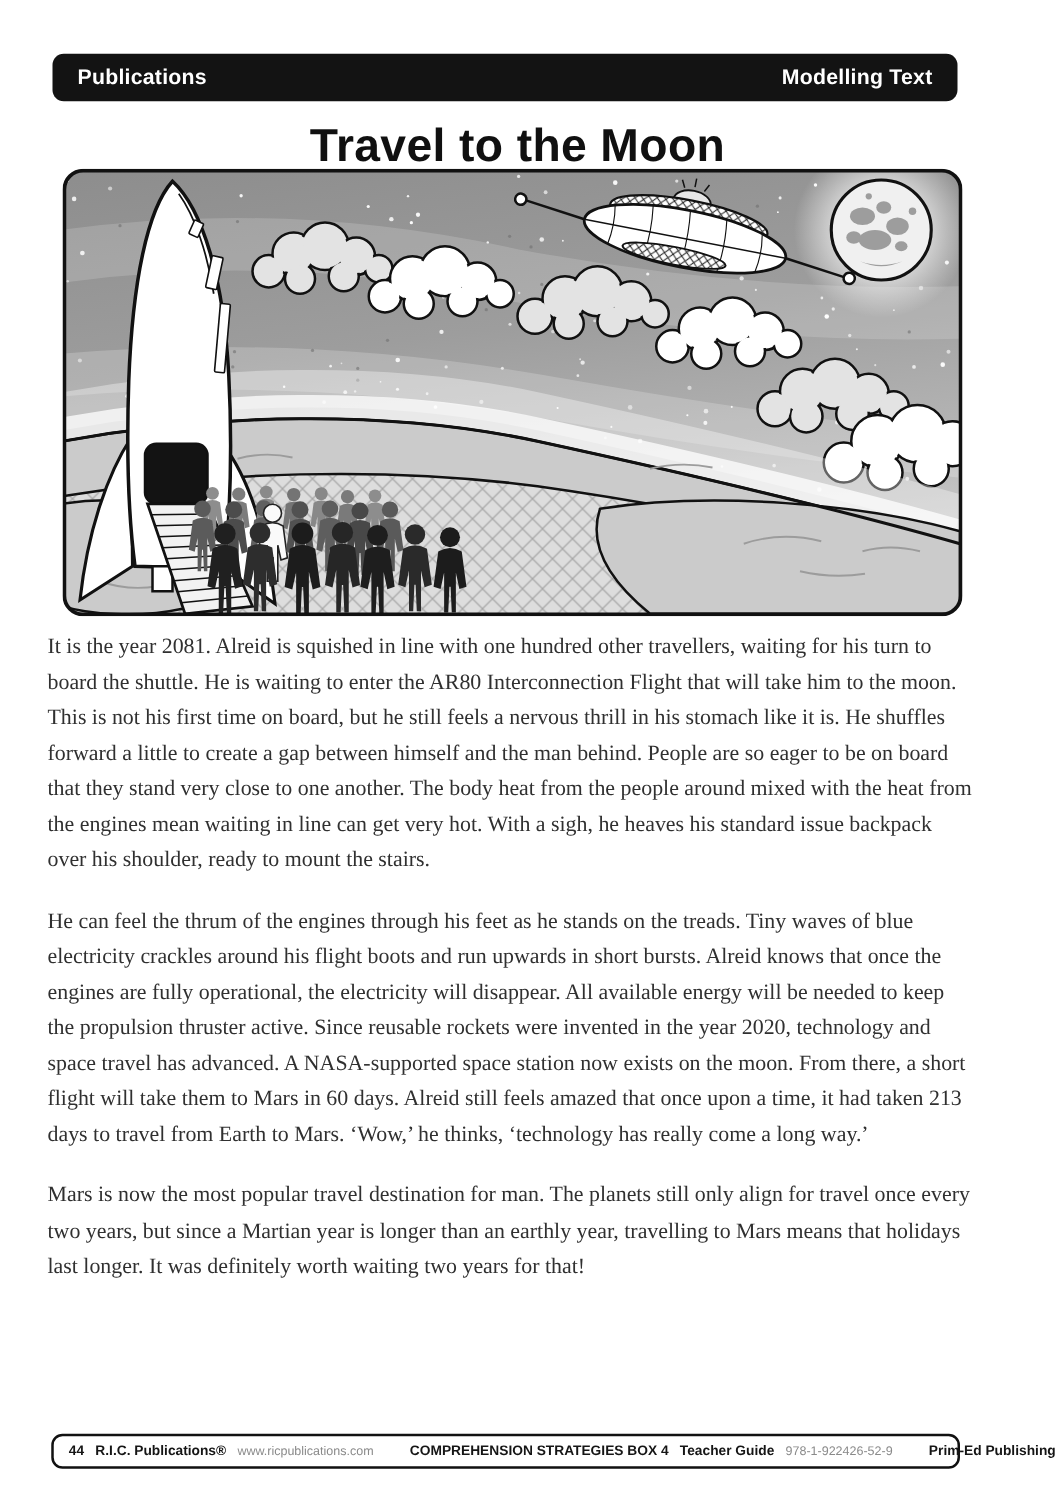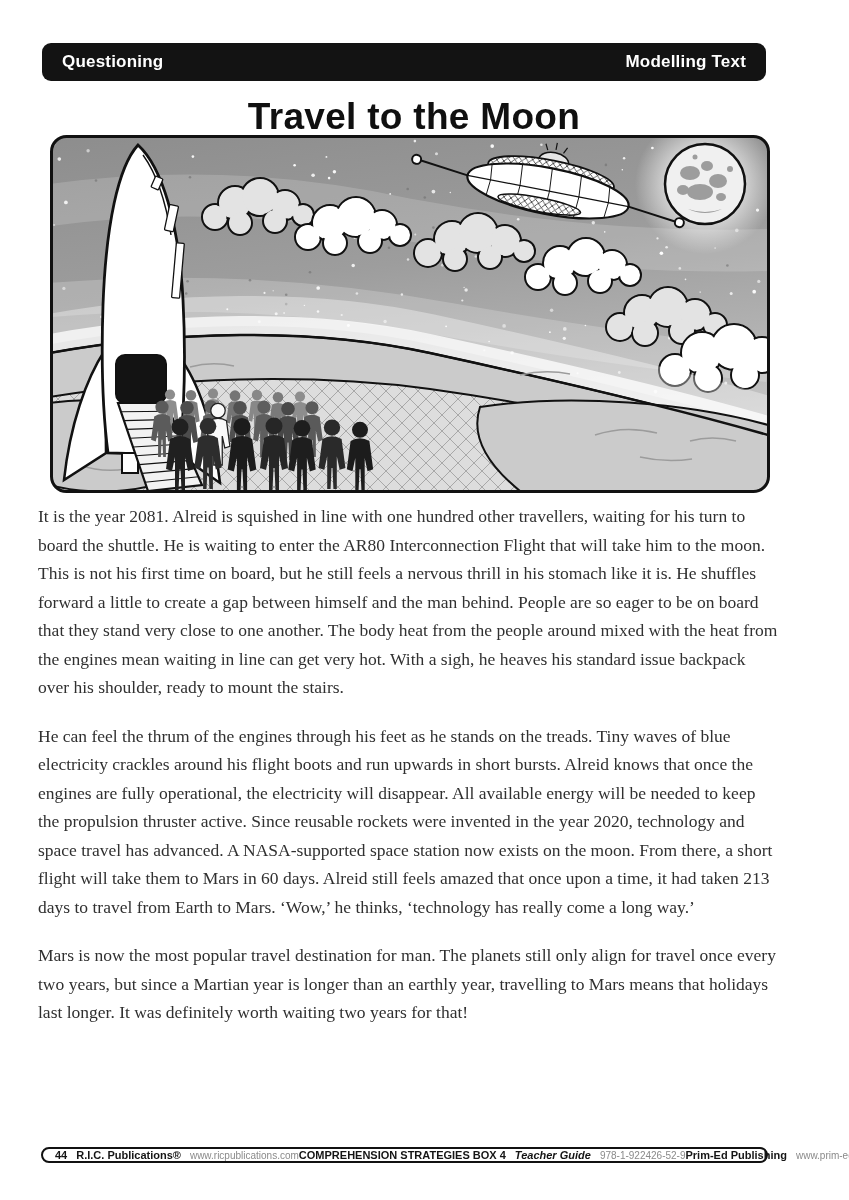--- a/index.html
+++ b/index.html
@@ -7,36 +7,36 @@
         font-family:"Liberation Sans","DejaVu Sans",sans-serif;color:#2e2e2e;}
   .strategy-bar{position:absolute;left:42px;top:43px;width:724px;height:38px;background:#131313;
         border-radius:9px;display:flex;justify-content:space-between;align-items:center;
         padding:0 20px;box-sizing:border-box;}
   .strategy-bar span{color:#ffffff;font-weight:bold;font-size:17px;letter-spacing:.2px;}
   .title{position:absolute;left:42px;top:86px;width:724px;margin:10px;text-align:center;
         font-size:37px;font-weight:bold;color:#101010;letter-spacing:.3px;}
   .illustration{position:absolute;left:50px;top:135px;width:720px;height:358px;margin:0;}
   .story{position:absolute;left:38px;top:502px;width:740px;}
   .story p{margin:0 0 20px 0;font-size:17.5px;line-height:28.5px;color:#303030;font-family:Liberation Serif, serif;}
-  .footer-box{position:absolute;left:41px;top:1147px;width:727px;height:16px;border:2px solid #111;
+  .footer-box{position:absolute;left:41px;top:1147px;width:727px;height:28px;border:2px solid #111;
         border-radius:9px;box-sizing:border-box;display:flex;align-items:center;
-        justify-content:space-between;padding:0 12px;font-size:11px;white-space:nowrap;}
+        justify-content:space-between;padding:0 12px;font-size:11px;white-space:nowrap;gap:29px;}
   .fgroup{display:flex;align-items:center;gap:9px;}
   .fbold{font-weight:bold;color:#151515;}
-  .fbi{font-weight:bold;font-style:italic;color:#151515;}
+  .fbi{font-weight:bold;color:#151515;}
   .fmuted{color:#8a8a8a;font-size:10px;}
   .pgnum{font-weight:bold;color:#151515;}
 </style>
 </head>
 <body>
 
 <div class="page">
 
   <header class="strategy-bar">
-    <span>Questioning</span>
+    <span>Publications</span>
     <span>Modelling Text</span>
   </header>
 
   <h1 class="title">Travel to the Moon</h1>
 
   <figure class="illustration">
     <svg width="720" height="358" viewBox="0 0 720 358" xmlns="http://www.w3.org/2000/svg">
       <defs>
         <clipPath id="frameClip">
             <rect x="1.5" y="1.5" width="717" height="355" rx="15"></rect>

